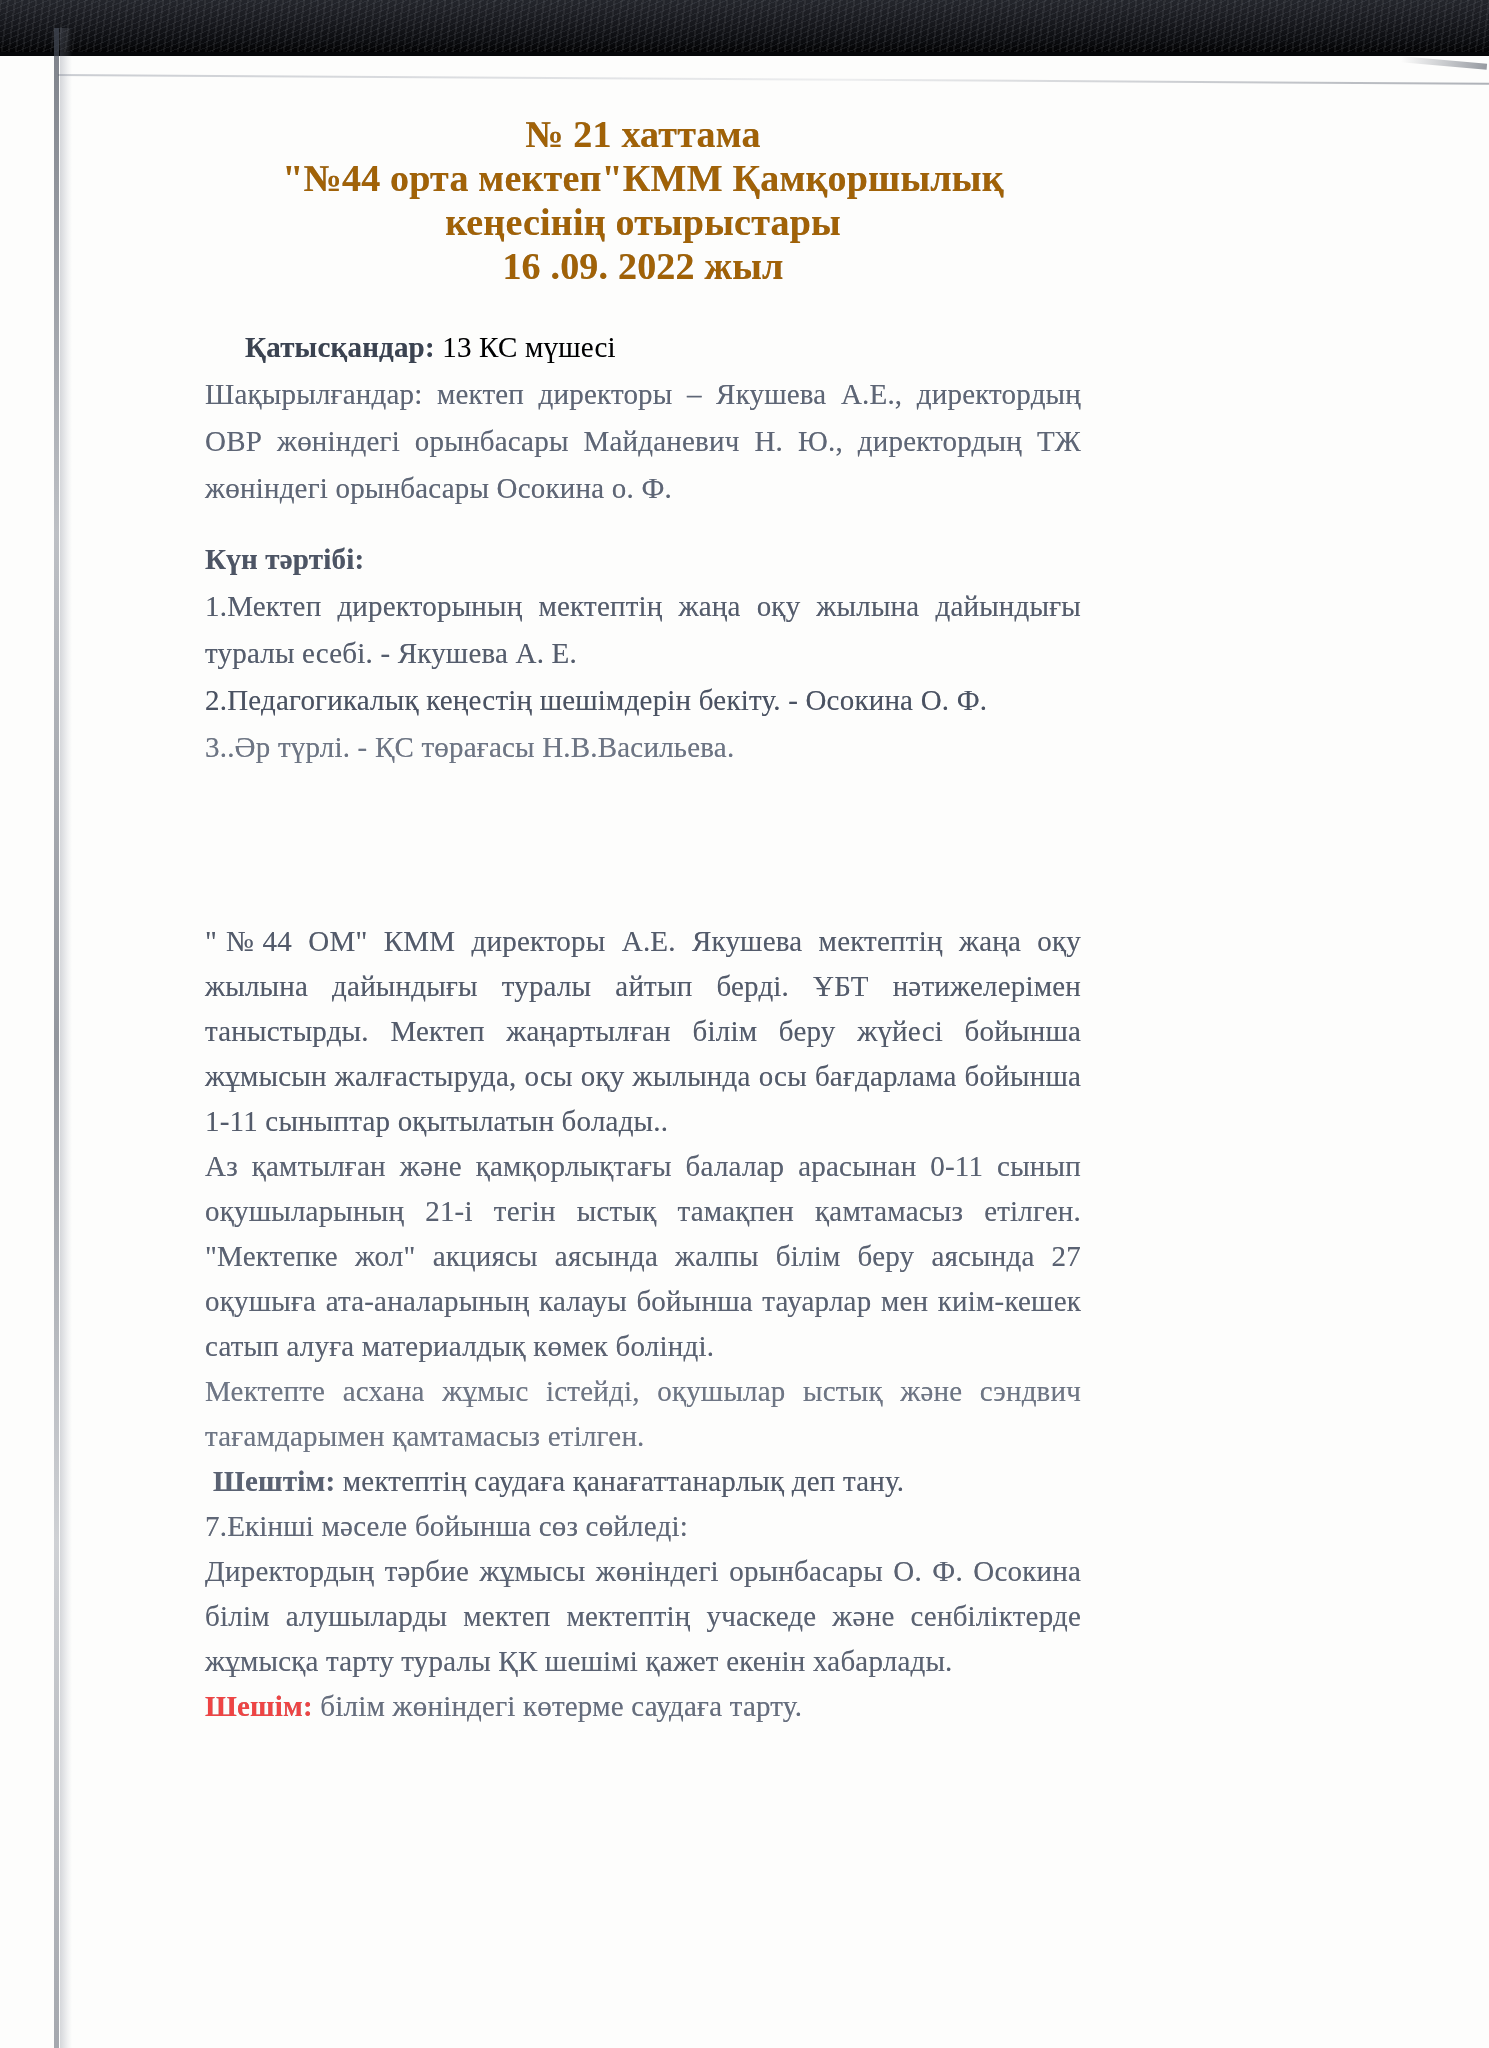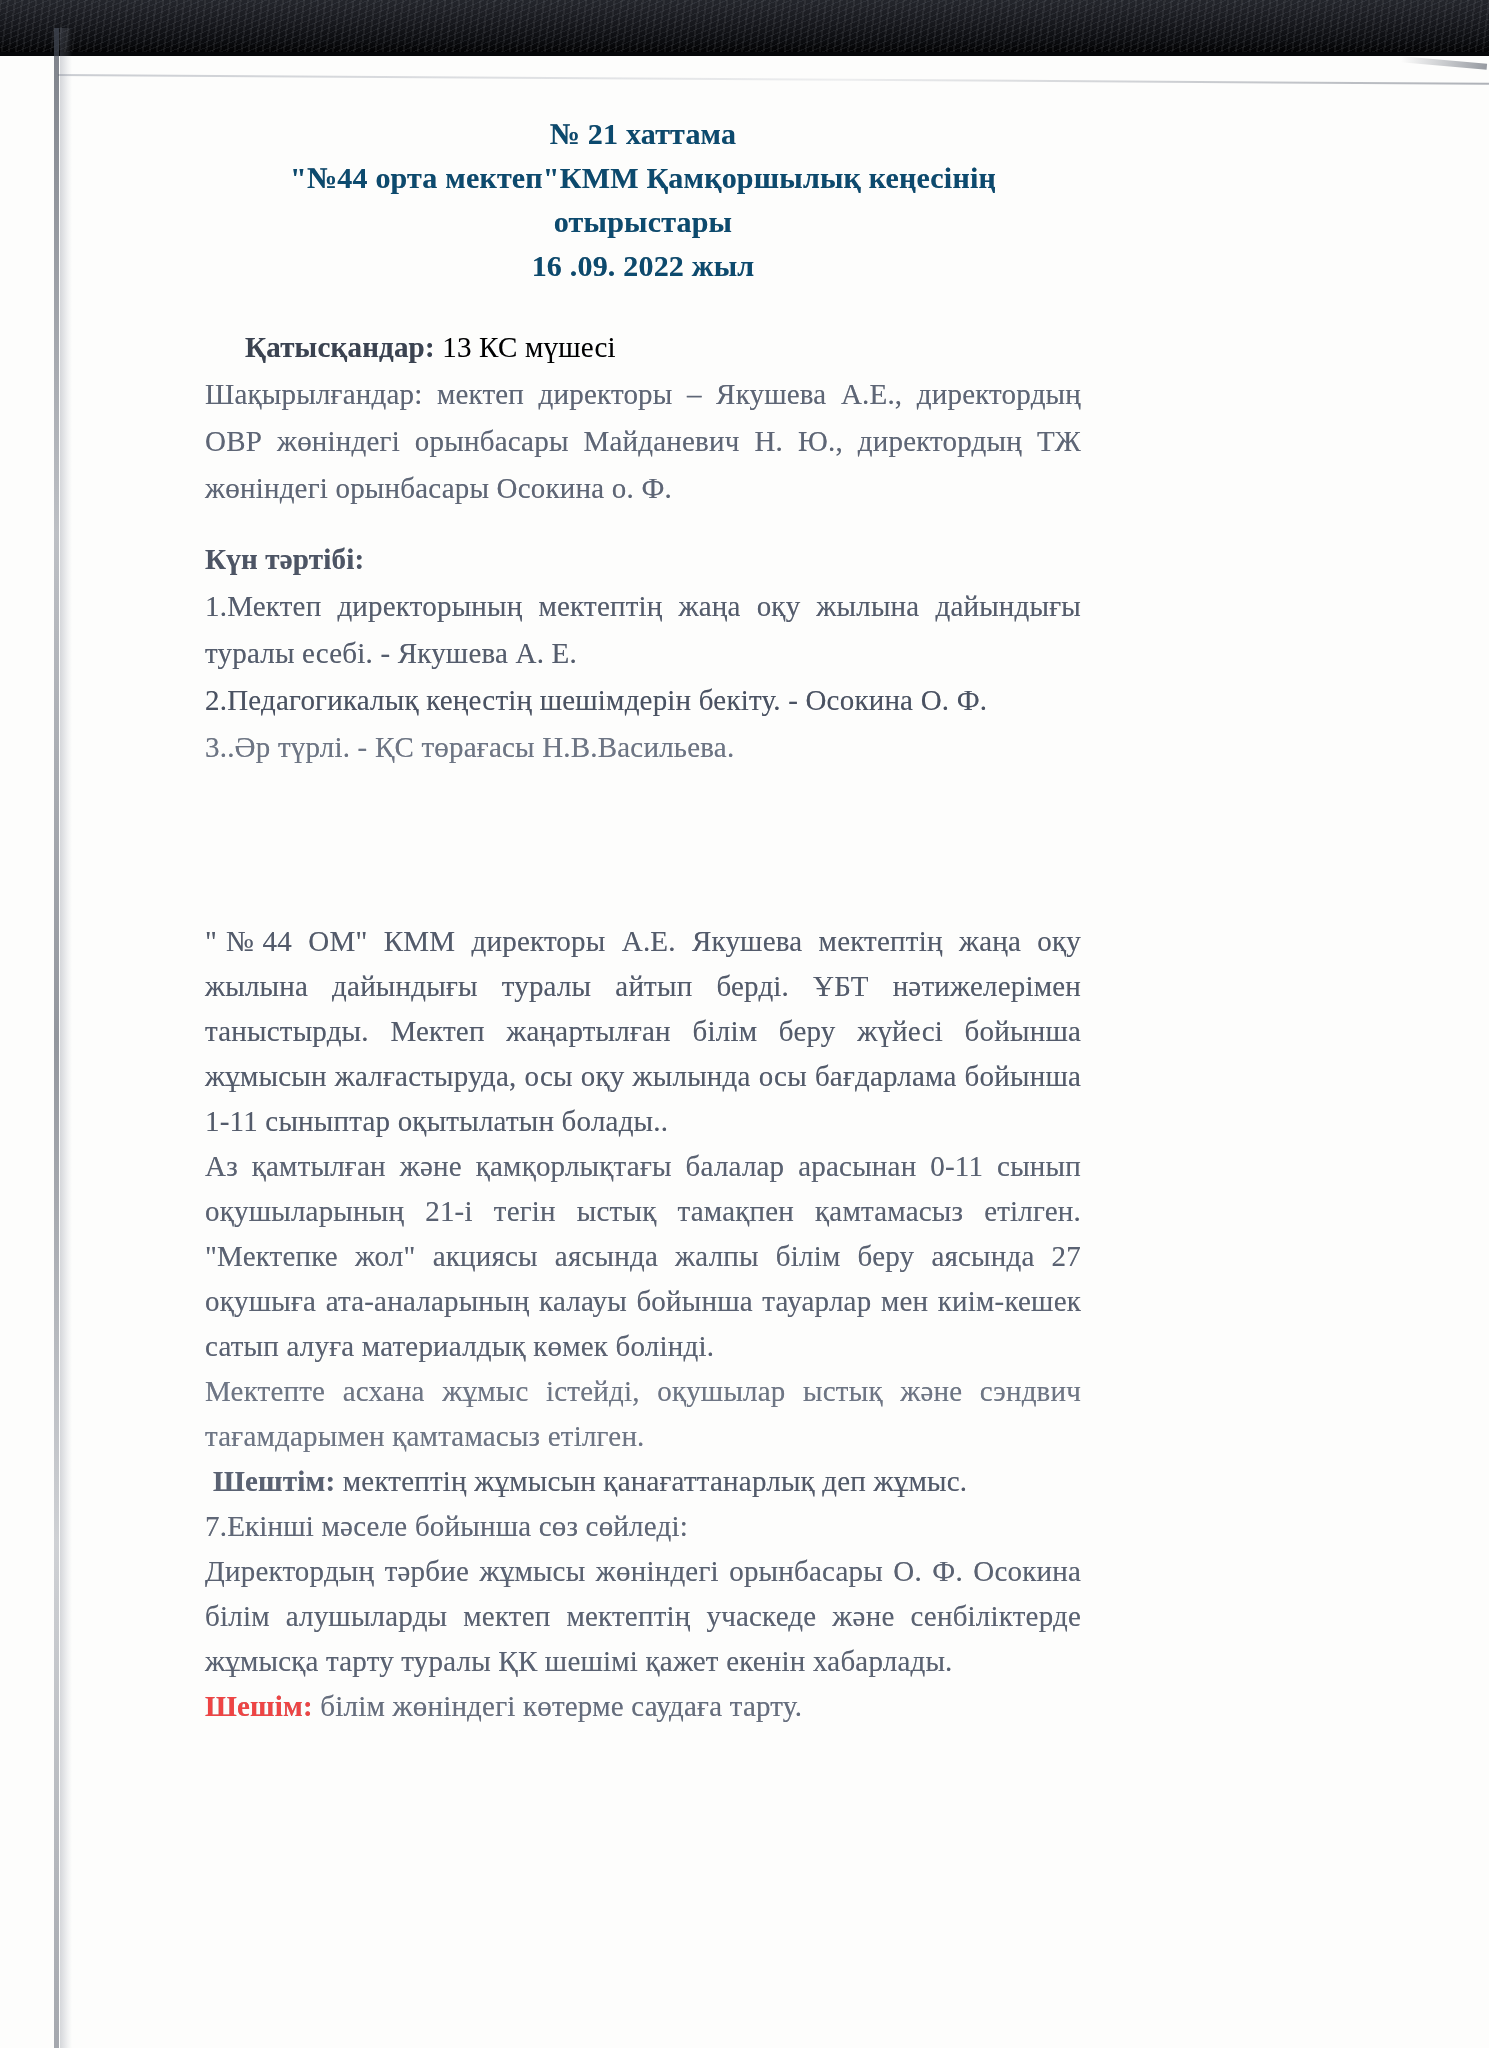--- a/index.html
+++ b/index.html
@@ -52,22 +52,22 @@
     font-size: 29px; line-height: 47px;
     color: #525a68;
     letter-spacing: 0.2px;
     text-shadow: 0 0 0.6px rgba(70,78,92,0.5);
   }
   .content p { margin: 0; }
   .just { text-align: justify; }
 
   .title-block {
     text-align: center; font-weight: 700;
-    font-size: 30px; line-height: 44px;
-    color: #0c4a6e;
+    font-size: 38px; line-height: 44px;
+    color: #a16207;
     margin: 0 0 36px 0;
   }
   .block-a { margin-bottom: 24px; }
   .participants-label { font-weight: 700; color: #3b4351; margin-left: 40px; }
   .participants-value { color: #000000; }
   .invited { color: #5e6676; }
 
   .agenda-heading { font-weight: 700; color: #4d5565; }
   .agenda-item-1 { color: #555d6d; }
   .agenda-item-2 { color: #4a5262; }
@@ -117,21 +117,21 @@
       <p class="just agenda-item-1">1.Мектеп директорының мектептің жаңа оқу жылына дайындығы туралы есебі. - Якушева А. Е.</p>
       <p class="just agenda-item-2">2.Педагогикалық кеңестің шешімдерін бекіту. - Осокина О. Ф.</p>
       <p class="just agenda-item-3">3..Әр түрлі. - ҚС төрағасы Н.В.Васильева.</p>
     </div>
 
 
     <div class="body1">
       <p class="just s1p1">"№44 ОМ" КММ директоры А.Е. Якушева мектептің жаңа оқу жылына дайындығы туралы айтып берді.  ҰБТ нәтижелерімен таныстырды. Мектеп жаңартылған білім беру жүйесі бойынша жұмысын жалғастыруда, осы оқу жылында осы бағдарлама бойынша 1-11 сыныптар оқытылатын болады..</p>
       <p class="just s1p2">Аз қамтылған және қамқорлықтағы балалар арасынан 0-11 сынып оқушыларының 21-і тегін ыстық тамақпен қамтамасыз етілген. "Мектепке жол" акциясы аясында жалпы білім беру аясында 27 оқушыға ата-аналарының калауы бойынша тауарлар мен киім-кешек сатып алуға материалдық көмек болінді.</p>
       <p class="just s1p3">Мектепте асхана жұмыс істейді, оқушылар ыстық және сэндвич тағамдарымен қамтамасыз етілген.</p>
-      <p class="decision1"><span class="d-label">Шештім:</span>&nbsp;<span>мектептің жұмысын қанағаттанарлық деп жұмыс.</span></p>
+      <p class="decision1"><span class="d-label">Шештім:</span>&nbsp;<span>мектептің саудаға қанағаттанарлық деп тану.</span></p>
     </div>
 
     <div class="section2">
       <p class="section2-heading">7.Екінші мәселе бойынша сөз сөйледі:</p>
       <p class="just s2p1">Директордың тәрбие жұмысы жөніндегі орынбасары О. Ф. Осокина білім алушыларды мектеп мектептің учаскеде және сенбіліктерде жұмысқа тарту туралы ҚК шешімі қажет екенін хабарлады.</p>
       <p class="decision2"><span class="d-label">Шешім:</span>&nbsp;<span>білім жөніндегі көтерме саудаға тарту.</span></p>
     </div>
 
   </div>
 </div>

